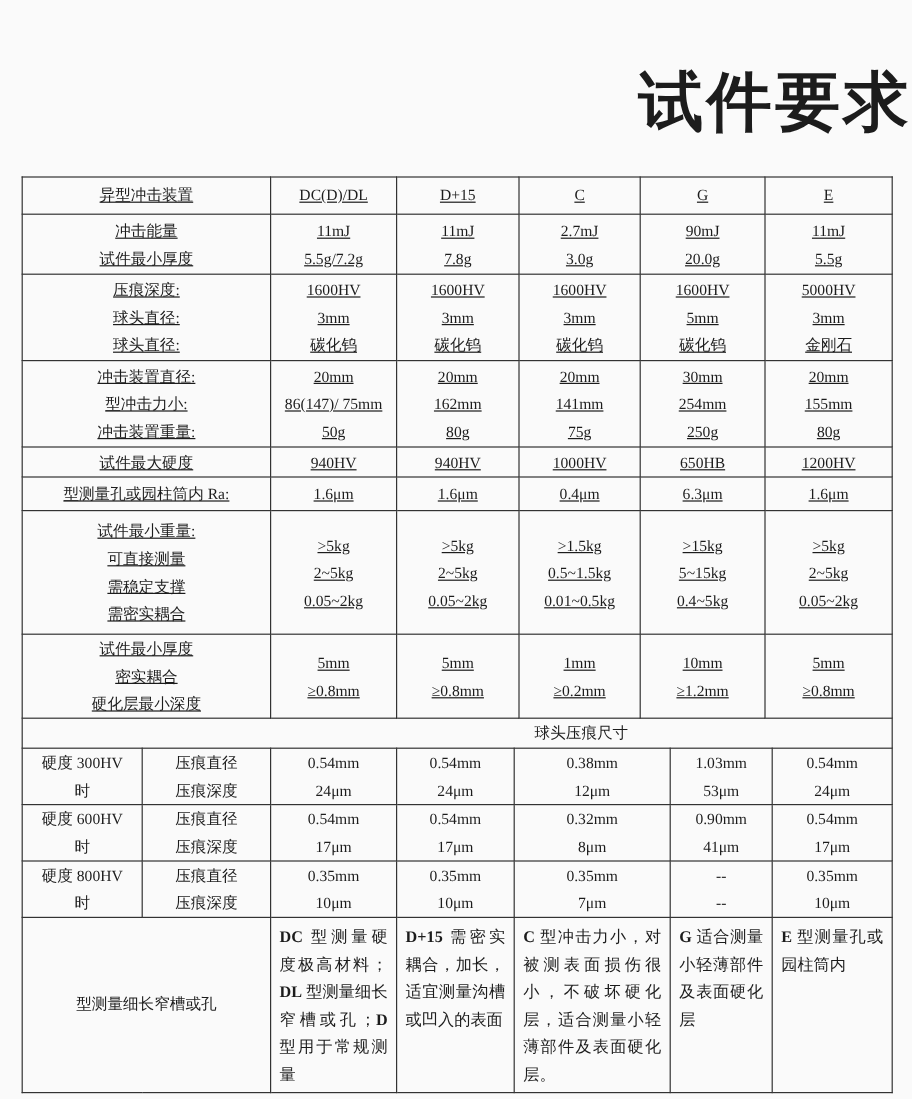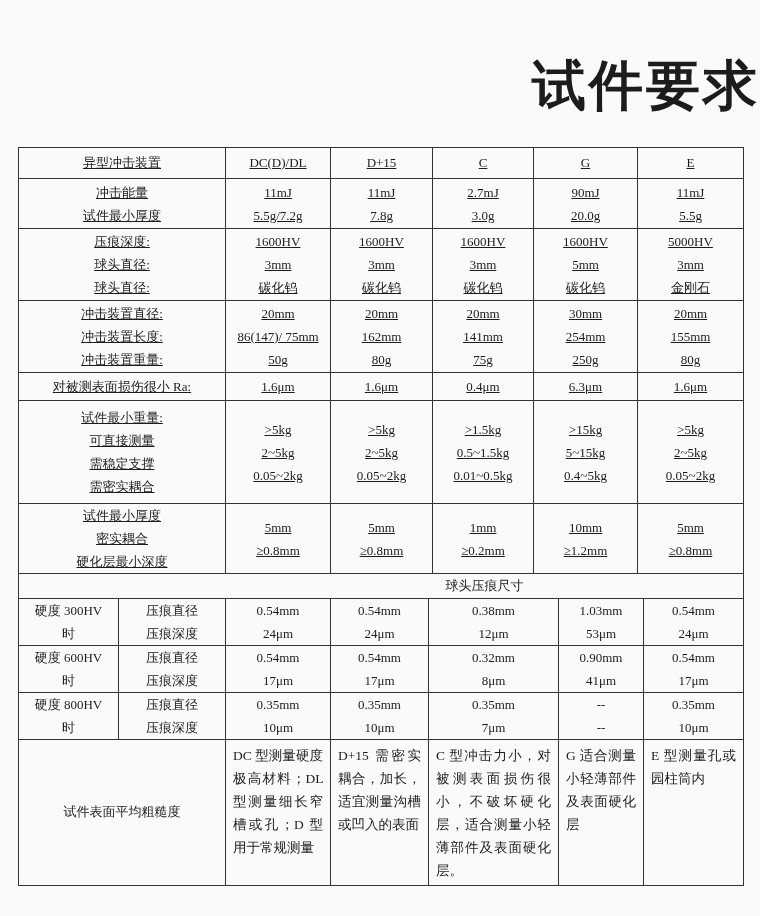--- a/index.html
+++ b/index.html
@@ -25,21 +25,21 @@
   .r31{height:31px}.r50{height:50px}.r72{height:72px}.r25{height:25px}
   .r28{height:28px}.r103{height:103px}.r70{height:70px}
   .r24{height:24px}.r46{height:46px}.r47{height:47px}.r146{height:146px}
   
   #tblB tr:first-child td{border-top:none;}
   .span-cell{padding-left:207px;}
   .app{
     vertical-align:top;text-align:justify;
     padding:4px 7px 0 7px;line-height:23px;font-size:13.5px;
   }
-  .app b{font-weight:400;}
+  .app b{font-weight:700;}
 </style>
 </head>
 <body>
 
 <h1 class="title">试件要求</h1>
 
 <table id="tblA">
   <colgroup>
     <col style="width:207px">
       <col style="width:105px">
@@ -111,21 +111,21 @@
         </td>
       <td>
           <div class="ln">5000HV</div>
           <div class="ln">3mm</div>
           <div class="ln">金刚石</div>
         </td>
     </tr>
     <tr class="r72">
       <td>
           <div class="ln">冲击装置直径:</div>
-          <div class="ln">冲击装置长度:</div>
+          <div class="ln">型冲击力小:</div>
           <div class="ln">冲击装置重量:</div>
         </td>
       <td>
           <div class="ln">20mm</div>
           <div class="ln">86(147)/ 75mm</div>
           <div class="ln">50g</div>
         </td>
       <td>
           <div class="ln">20mm</div>
           <div class="ln">162mm</div>
@@ -140,23 +140,43 @@
           <div class="ln">30mm</div>
           <div class="ln">254mm</div>
           <div class="ln">250g</div>
         </td>
       <td>
           <div class="ln">20mm</div>
           <div class="ln">155mm</div>
           <div class="ln">80g</div>
         </td>
     </tr>
+    <tr class="r25">
+      <td>
+          <div class="ln">试件最大硬度</div>
+        </td>
+      <td>
+          <div class="ln">940HV</div>
+        </td>
+      <td>
+          <div class="ln">940HV</div>
+        </td>
+      <td>
+          <div class="ln">1000HV</div>
+        </td>
+      <td>
+          <div class="ln">650HB</div>
+        </td>
+      <td>
+          <div class="ln">1200HV</div>
+        </td>
+    </tr>
     <tr class="r28">
       <td>
-          <div class="ln">对被测表面损伤很小 Ra:</div>
+          <div class="ln">型测量孔或园柱筒内 Ra:</div>
         </td>
       <td>
           <div class="ln">1.6μm</div>
         </td>
       <td>
           <div class="ln">1.6μm</div>
         </td>
       <td>
           <div class="ln">0.4μm</div>
         </td>
@@ -328,21 +348,21 @@
       <td>
           <div class="ln">--</div>
           <div class="ln">--</div>
         </td>
       <td>
           <div class="ln">0.35mm</div>
           <div class="ln">10μm</div>
         </td>
     </tr>
     <tr class="r146">
-      <td colspan="2">试件表面平均粗糙度</td>
+      <td colspan="2">型测量细长窄槽或孔</td>
       <td class="app"><b>DC</b><span> 型测量硬度极高材料；</span><b>DL</b><span> 型测量细长窄槽或孔；</span><b>D</b><span> 型用于常规测量</span></td>
       <td class="app"><b>D+15</b><span> 需密实耦合，加长，适宜测量沟槽或凹入的表面</span></td>
       <td class="app"><b>C</b><span> 型冲击力小，对被测表面损伤很小，不破坏硬化层，适合测量小轻薄部件及表面硬化层。</span></td>
       <td class="app"><b>G</b><span> 适合测量小轻薄部件及表面硬化层</span></td>
       <td class="app"><b>E</b><span> 型测量孔或园柱筒内</span></td>
     </tr>
   </tbody>
 </table>
 
 </body></html>

